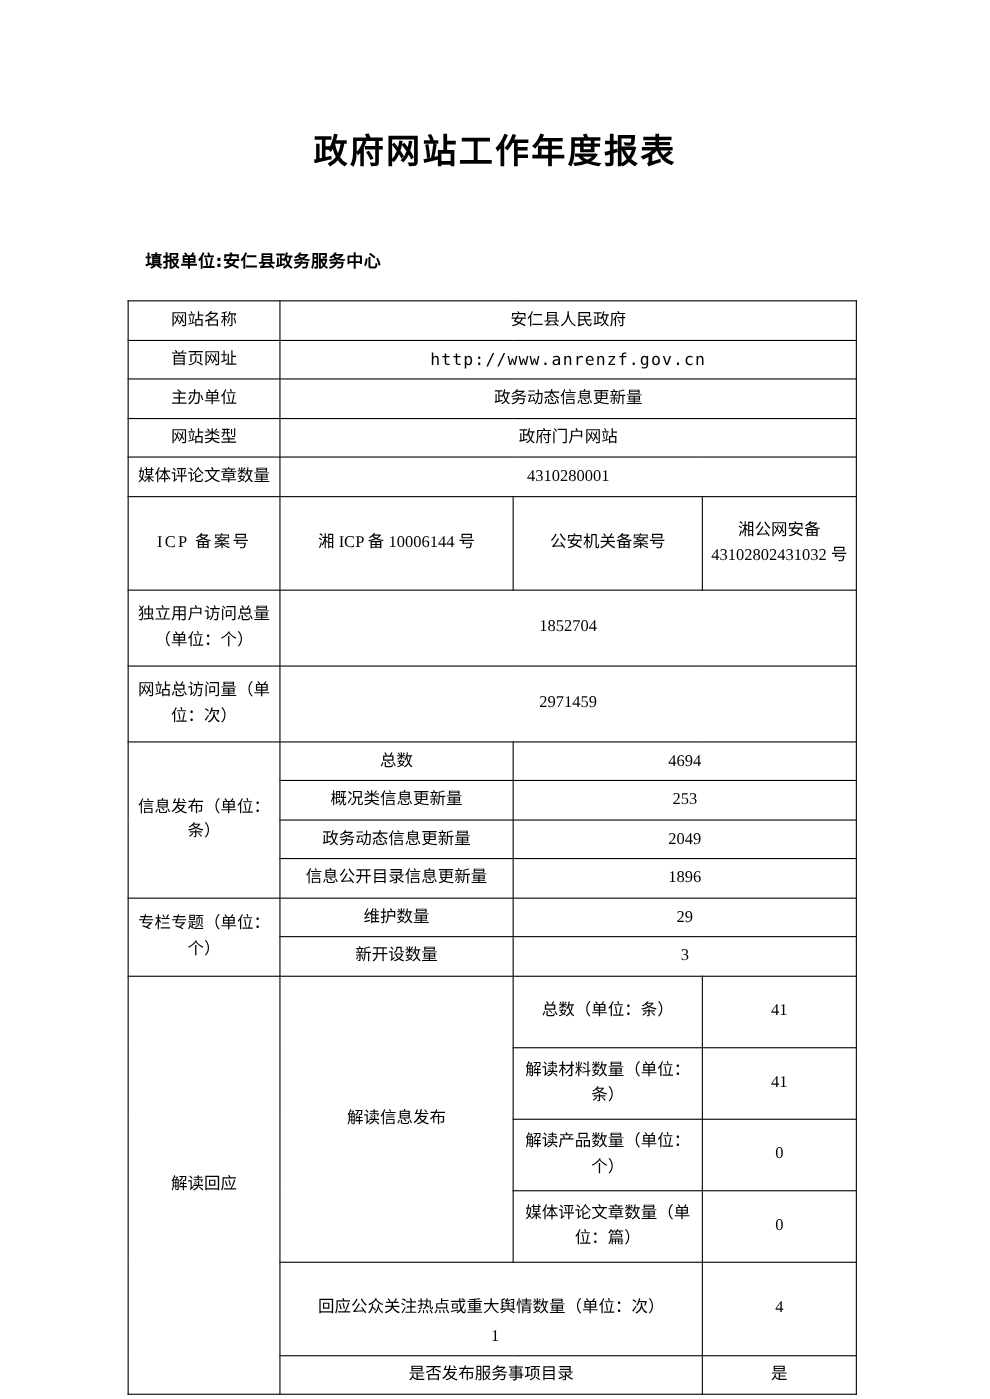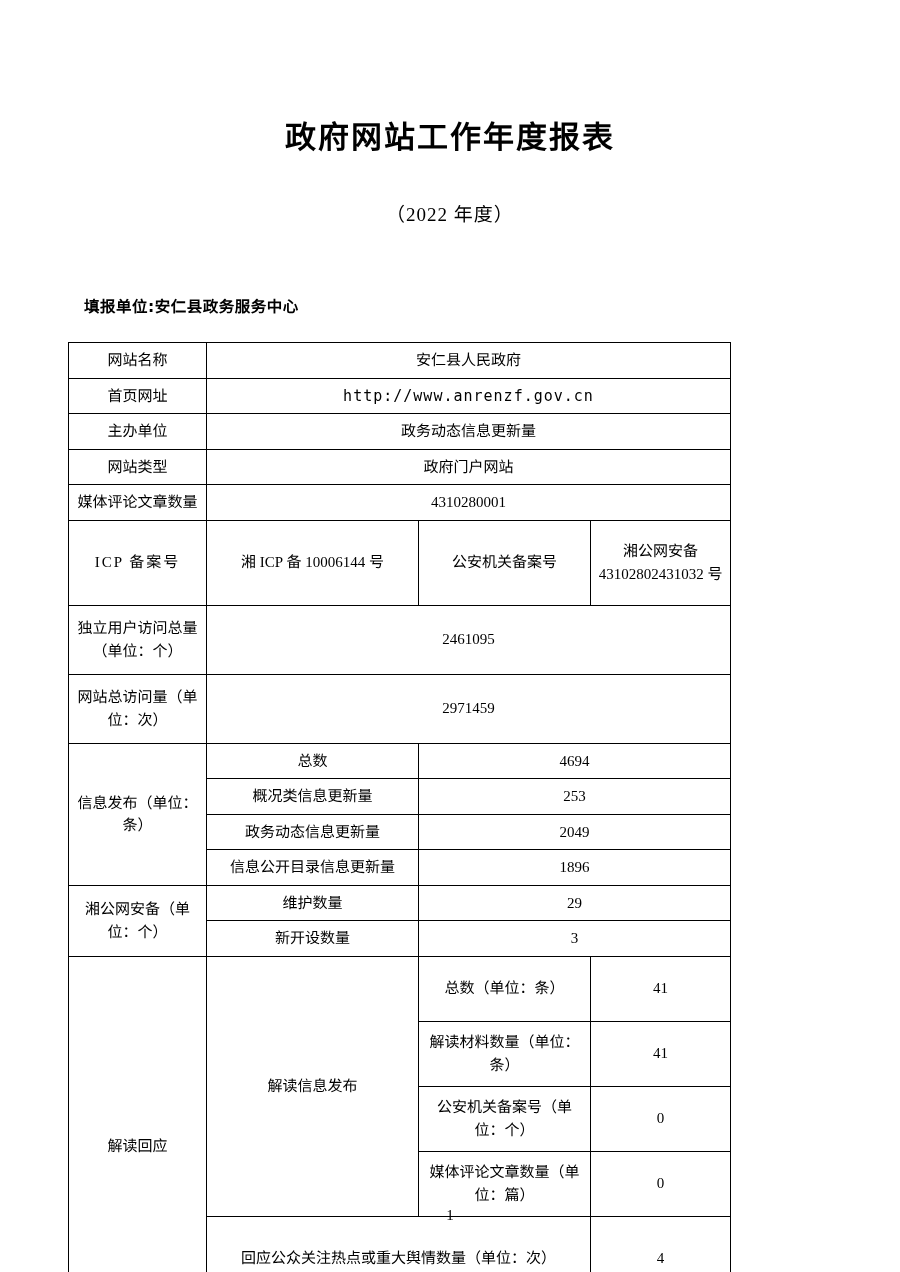--- a/index.html
+++ b/index.html
@@ -12,21 +12,21 @@
     height: 1272px;
     position: relative;
     font-family: "Liberation Serif", "DejaVu Serif", serif;
     color: #000000;
   }
   .page {
     position: relative;
     width: 900px;
     height: 1272px;
     box-sizing: border-box;
-    padding: 0 68px;
+    padding: 0 116px;
   }
   .doc-title {
     text-align: center;
     font-family: "DejaVu Sans", "Liberation Sans", sans-serif;
     font-weight: bold;
     font-size: 31px;
     letter-spacing: 2px;
     margin: 0;
     padding-top: 112px;
   }
@@ -94,21 +94,20 @@
   .icp-label {
     letter-spacing: 2px;
   }
 </style>
 </head>
 <body>
 
 <div class="page">
 
   <h1 class="doc-title">政府网站工作年度报表</h1>
-  <div class="doc-subtitle">（2022 年度）</div>
   <div class="filer-line">填报单位:安仁县政务服务中心</div>
 
   <table class="report">
     <colgroup>
       <col style="width:138px">
       <col style="width:212px">
       <col style="width:172px">
       <col style="width:140px">
     </colgroup>
     <tbody>
@@ -133,21 +132,21 @@
         <td class="num" colspan="3">4310280001</td>
       </tr>
       <tr>
         <td class="label icp-label tall" style="height:72px">ICP 备案号</td>
         <td class="value">湘 ICP 备 10006144 号</td>
         <td class="label">公安机关备案号</td>
         <td class="value two-line">湘公网安备 43102802431032 号</td>
       </tr>
       <tr>
         <td class="label two-line" style="height:56px">独立用户访问总量（单位：个）</td>
-        <td class="num" colspan="3">2461095</td>
+        <td class="num" colspan="3">1852704</td>
       </tr>
       <tr>
         <td class="label two-line" style="height:56px">网站总访问量（单位：次）</td>
         <td class="num" colspan="3">2971459</td>
       </tr>
 
       <tr>
         <td class="label two-line" rowspan="4">信息发布（单位：条）</td>
         <td class="value">总数</td>
         <td class="num" colspan="2">4694</td>
@@ -159,41 +158,41 @@
       <tr>
         <td class="value">政务动态信息更新量</td>
         <td class="num" colspan="2">2049</td>
       </tr>
       <tr>
         <td class="value">信息公开目录信息更新量</td>
         <td class="num" colspan="2">1896</td>
       </tr>
 
       <tr>
-        <td class="label two-line" rowspan="2">湘公网安备（单位：个）</td>
+        <td class="label two-line" rowspan="2">专栏专题（单位：个）</td>
         <td class="value">维护数量</td>
         <td class="num" colspan="2">29</td>
       </tr>
       <tr>
         <td class="value">新开设数量</td>
         <td class="num" colspan="2">3</td>
       </tr>
 
       <tr>
         <td class="label" rowspan="6">解读回应</td>
         <td class="value" rowspan="4">解读信息发布</td>
         <td class="value two-line" style="height:52px">总数（单位：条）</td>
         <td class="num">41</td>
       </tr>
       <tr>
         <td class="value two-line" style="height:52px">解读材料数量（单位：条）</td>
         <td class="num">41</td>
       </tr>
       <tr>
-        <td class="value two-line" style="height:52px">公安机关备案号（单位：个）</td>
+        <td class="value two-line" style="height:52px">解读产品数量（单位：个）</td>
         <td class="num">0</td>
       </tr>
       <tr>
         <td class="value two-line" style="height:52px">媒体评论文章数量（单位：篇）</td>
         <td class="num">0</td>
       </tr>
       <tr>
         <td class="value two-line" colspan="2" style="height:72px">回应公众关注热点或重大舆情数量（单位：次）</td>
         <td class="num">4</td>
       </tr>

